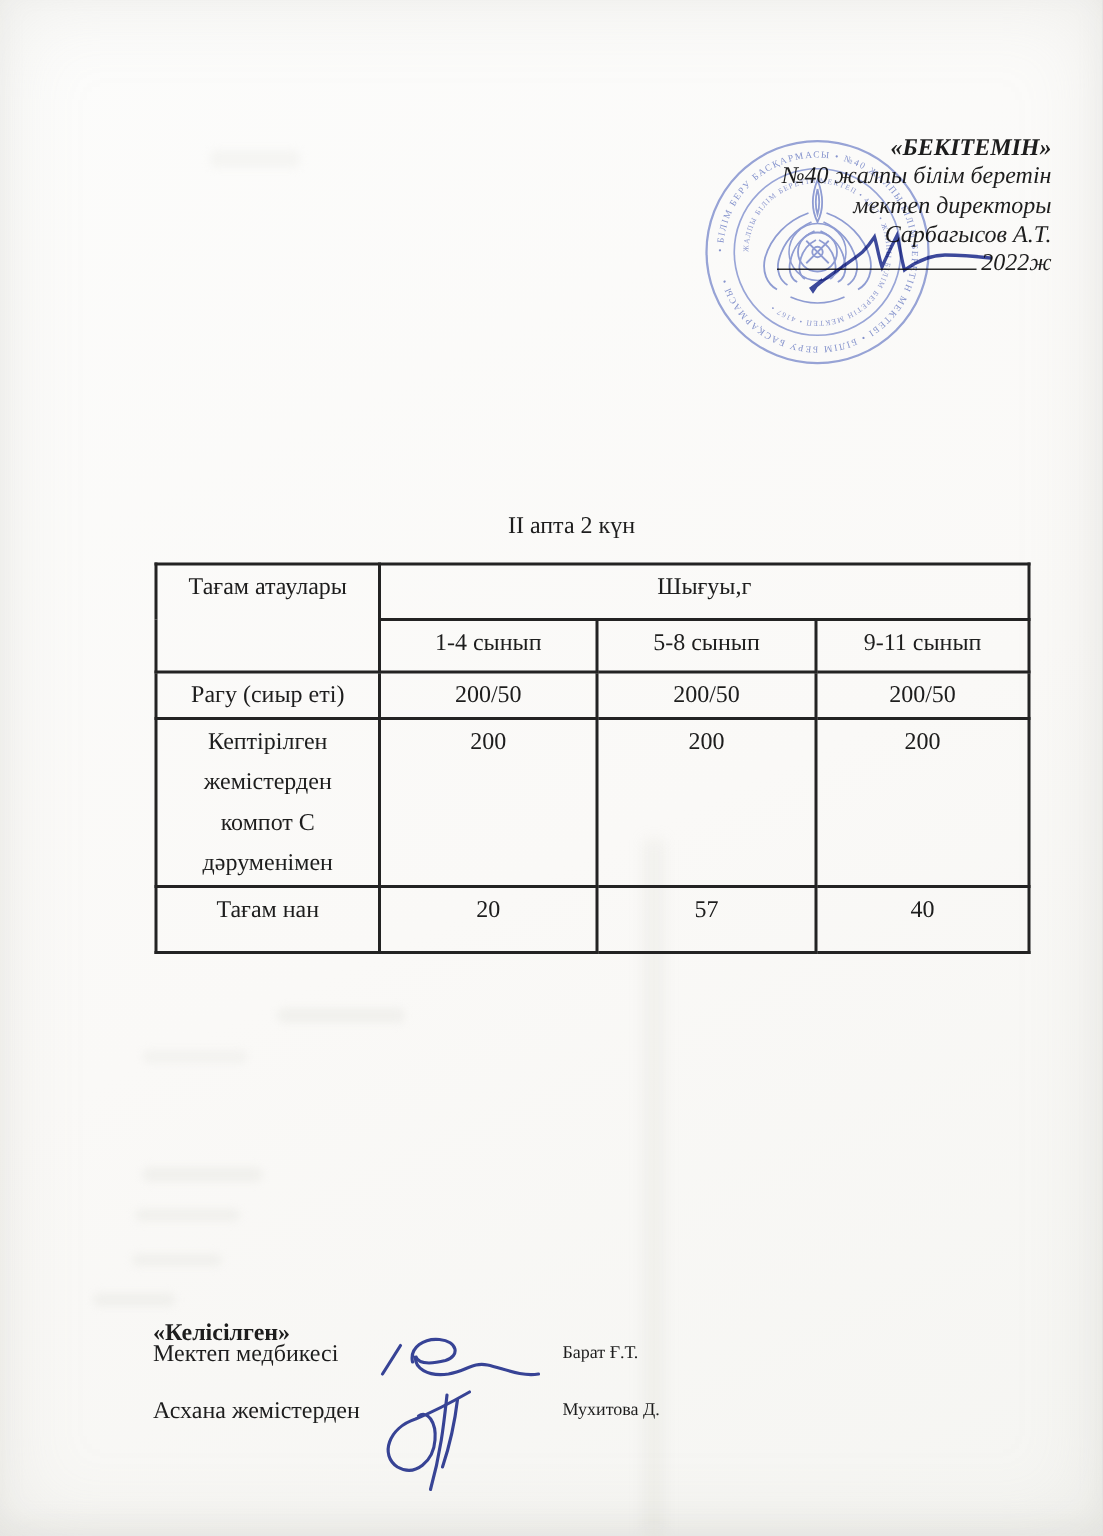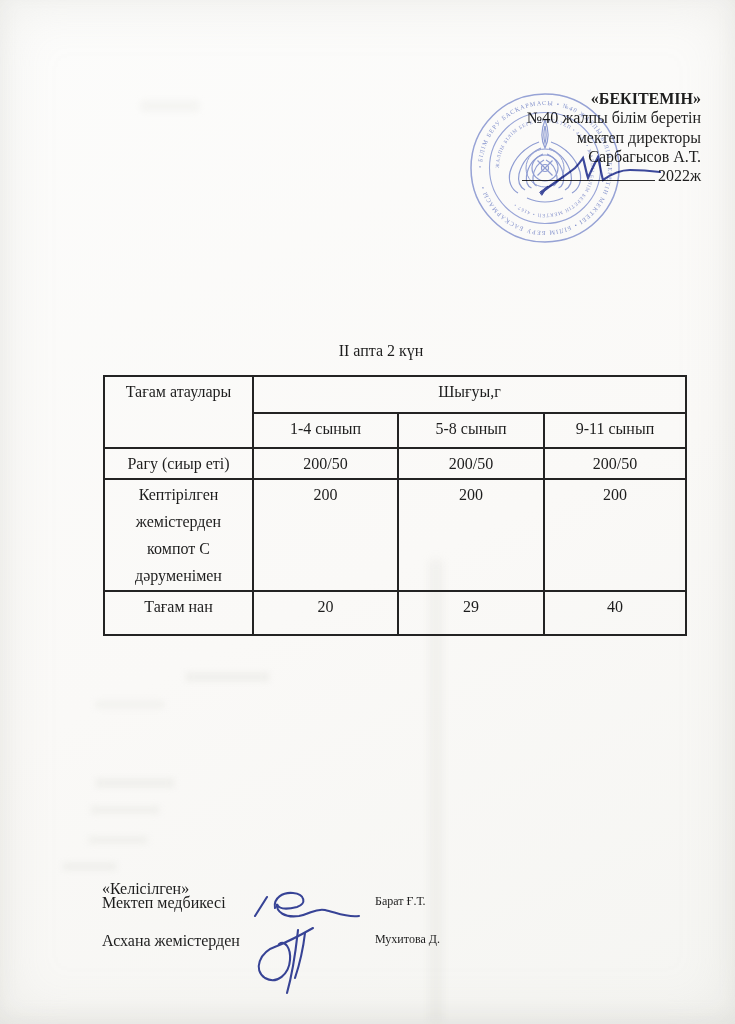--- a/index.html
+++ b/index.html
@@ -9,21 +9,21 @@
     font-family:"Liberation Serif","DejaVu Serif",serif;
     color:#1d1d1d;
   }
   .page::after{
     content:"";position:absolute;inset:0;pointer-events:none;
     box-shadow:inset 0 0 55px rgba(185,185,178,.22), inset 0 -8px 18px rgba(175,175,168,.12);
   }
   
   .approval{
     position:absolute;top:89px;right:34px;text-align:right;
-    font-size:16px;line-height:19.3px;white-space:nowrap;
+    font-size:16px;line-height:19.3px;white-space:nowrap;font-style:italic;
   }
   .approval .b{font-weight:bold;}
   .sig-underline{
     display:inline-block;width:133px;height:13px;
     border-bottom:1.6px solid #2c2c2c;margin-right:3px;
   }
   
   .stamp{position:absolute;left:469px;top:92px;mix-blend-mode:multiply;opacity:.93;}
   .dir-sig{position:absolute;left:532px;top:148px;mix-blend-mode:multiply;}
   .foot-sig{position:absolute;left:235px;top:878px;mix-blend-mode:multiply;}
@@ -33,21 +33,21 @@
   .tablewrap{position:absolute;left:103px;top:375px;}
   table.menu{border-collapse:collapse;table-layout:fixed;width:582px;}
   table.menu td{
     border:2px solid #232323;font-size:16px;line-height:27px;
     vertical-align:top;padding:1px 6px;overflow:hidden;
   }
   td.ctr{text-align:center;}
   td.dish{text-align:center;padding-left:7px;}
   
   .foot{position:absolute;left:102px;font-size:16px;line-height:19px;white-space:nowrap;}
-  .foot.b{font-weight:normal;}
+  .foot.b{font-weight:bold;}
   .fname{position:absolute;left:375px;font-size:12px;white-space:nowrap;}
   
   .smudge{position:absolute;background:#e9e9e5;filter:blur(3px);opacity:.55;border-radius:4px;pointer-events:none;}
   .streak{position:absolute;left:430px;top:560px;width:12px;height:464px;background:rgba(203,203,197,.20);filter:blur(5px);pointer-events:none;}
 </style>
 </head>
 <body>
 
 <div class="page">
 
@@ -145,21 +145,21 @@
       </tr>
       <tr style="height:108px">
         <td class="dish">Кептірілген жемістерден компот С дәруменімен</td>
         <td class="ctr">200</td>
         <td class="ctr">200</td>
         <td class="ctr">200</td>
       </tr>
       <tr style="height:44px">
         <td class="dish">Тағам нан</td>
         <td class="ctr">20</td>
-        <td class="ctr">29</td>
+        <td class="ctr">57</td>
         <td class="ctr">40</td>
       </tr>
     </tbody>
       </table>
   </div>
 
   <div class="foot b" style="top:879px">«Келісілген»</div>
   <div class="foot" style="top:893px">Мектеп медбикесі</div>
   <div class="fname" style="top:894px">Барат Ғ.Т.</div>
   <div class="foot" style="top:931px">Асхана жемістерден</div>

